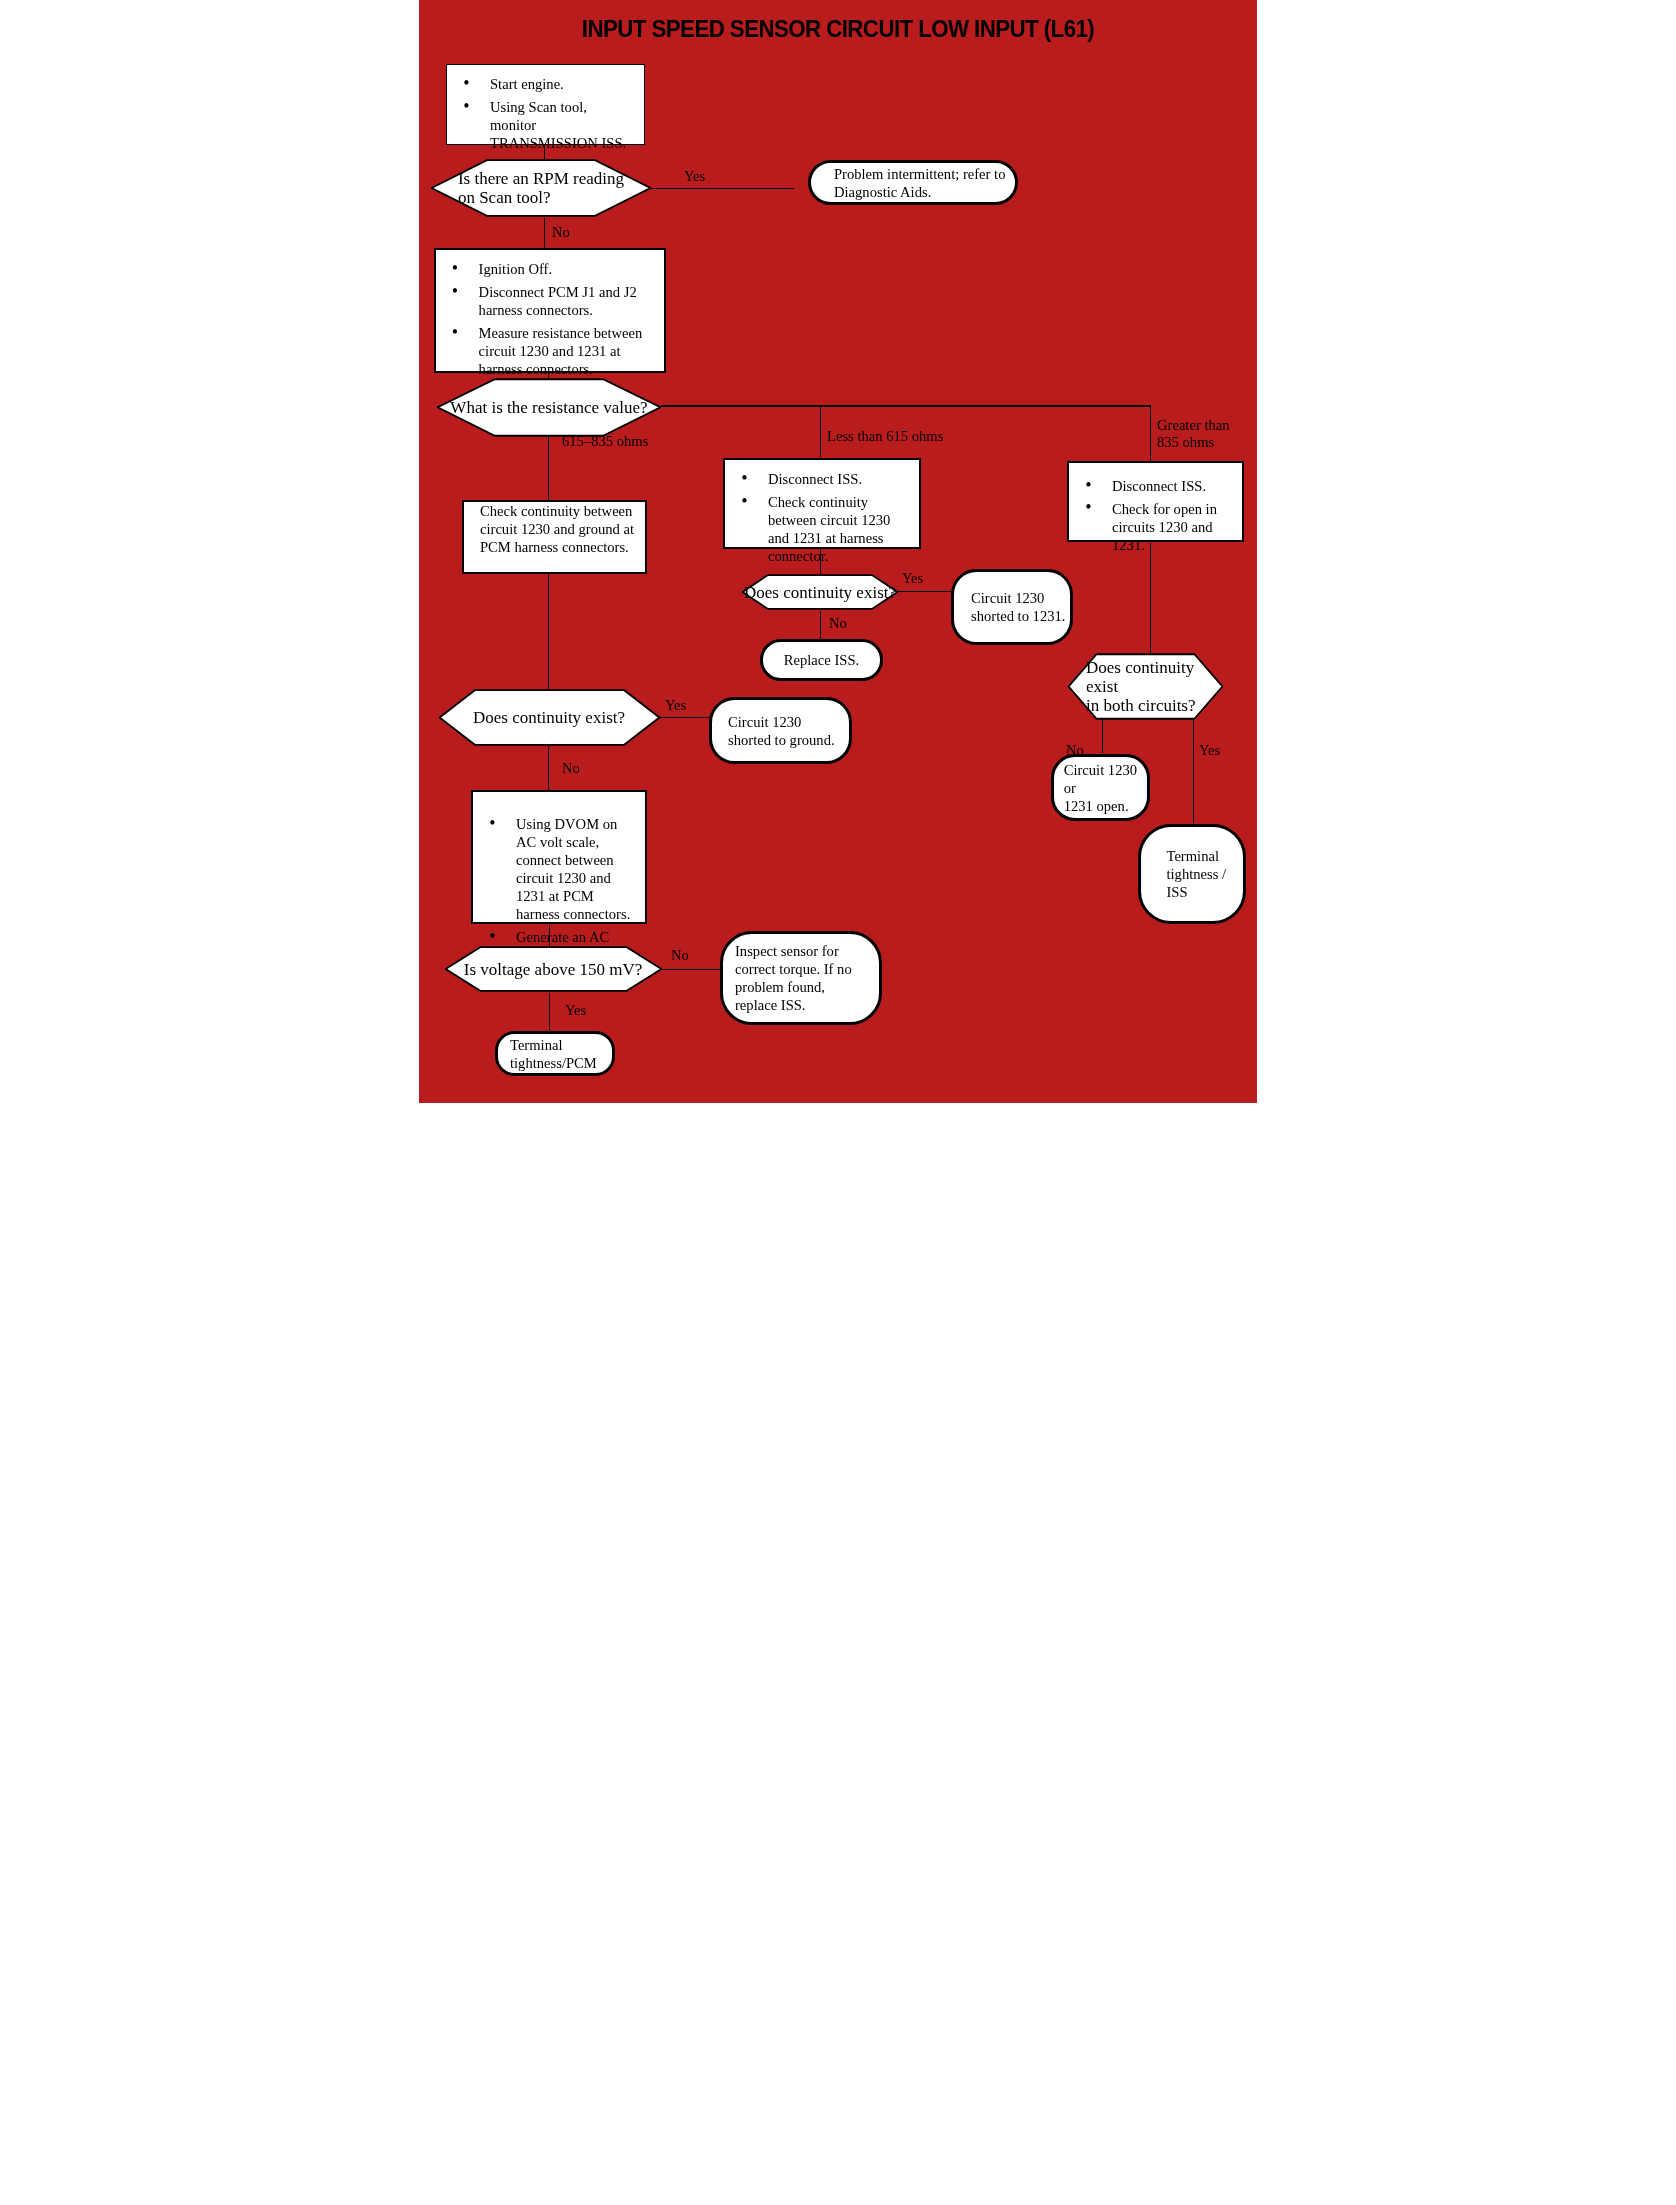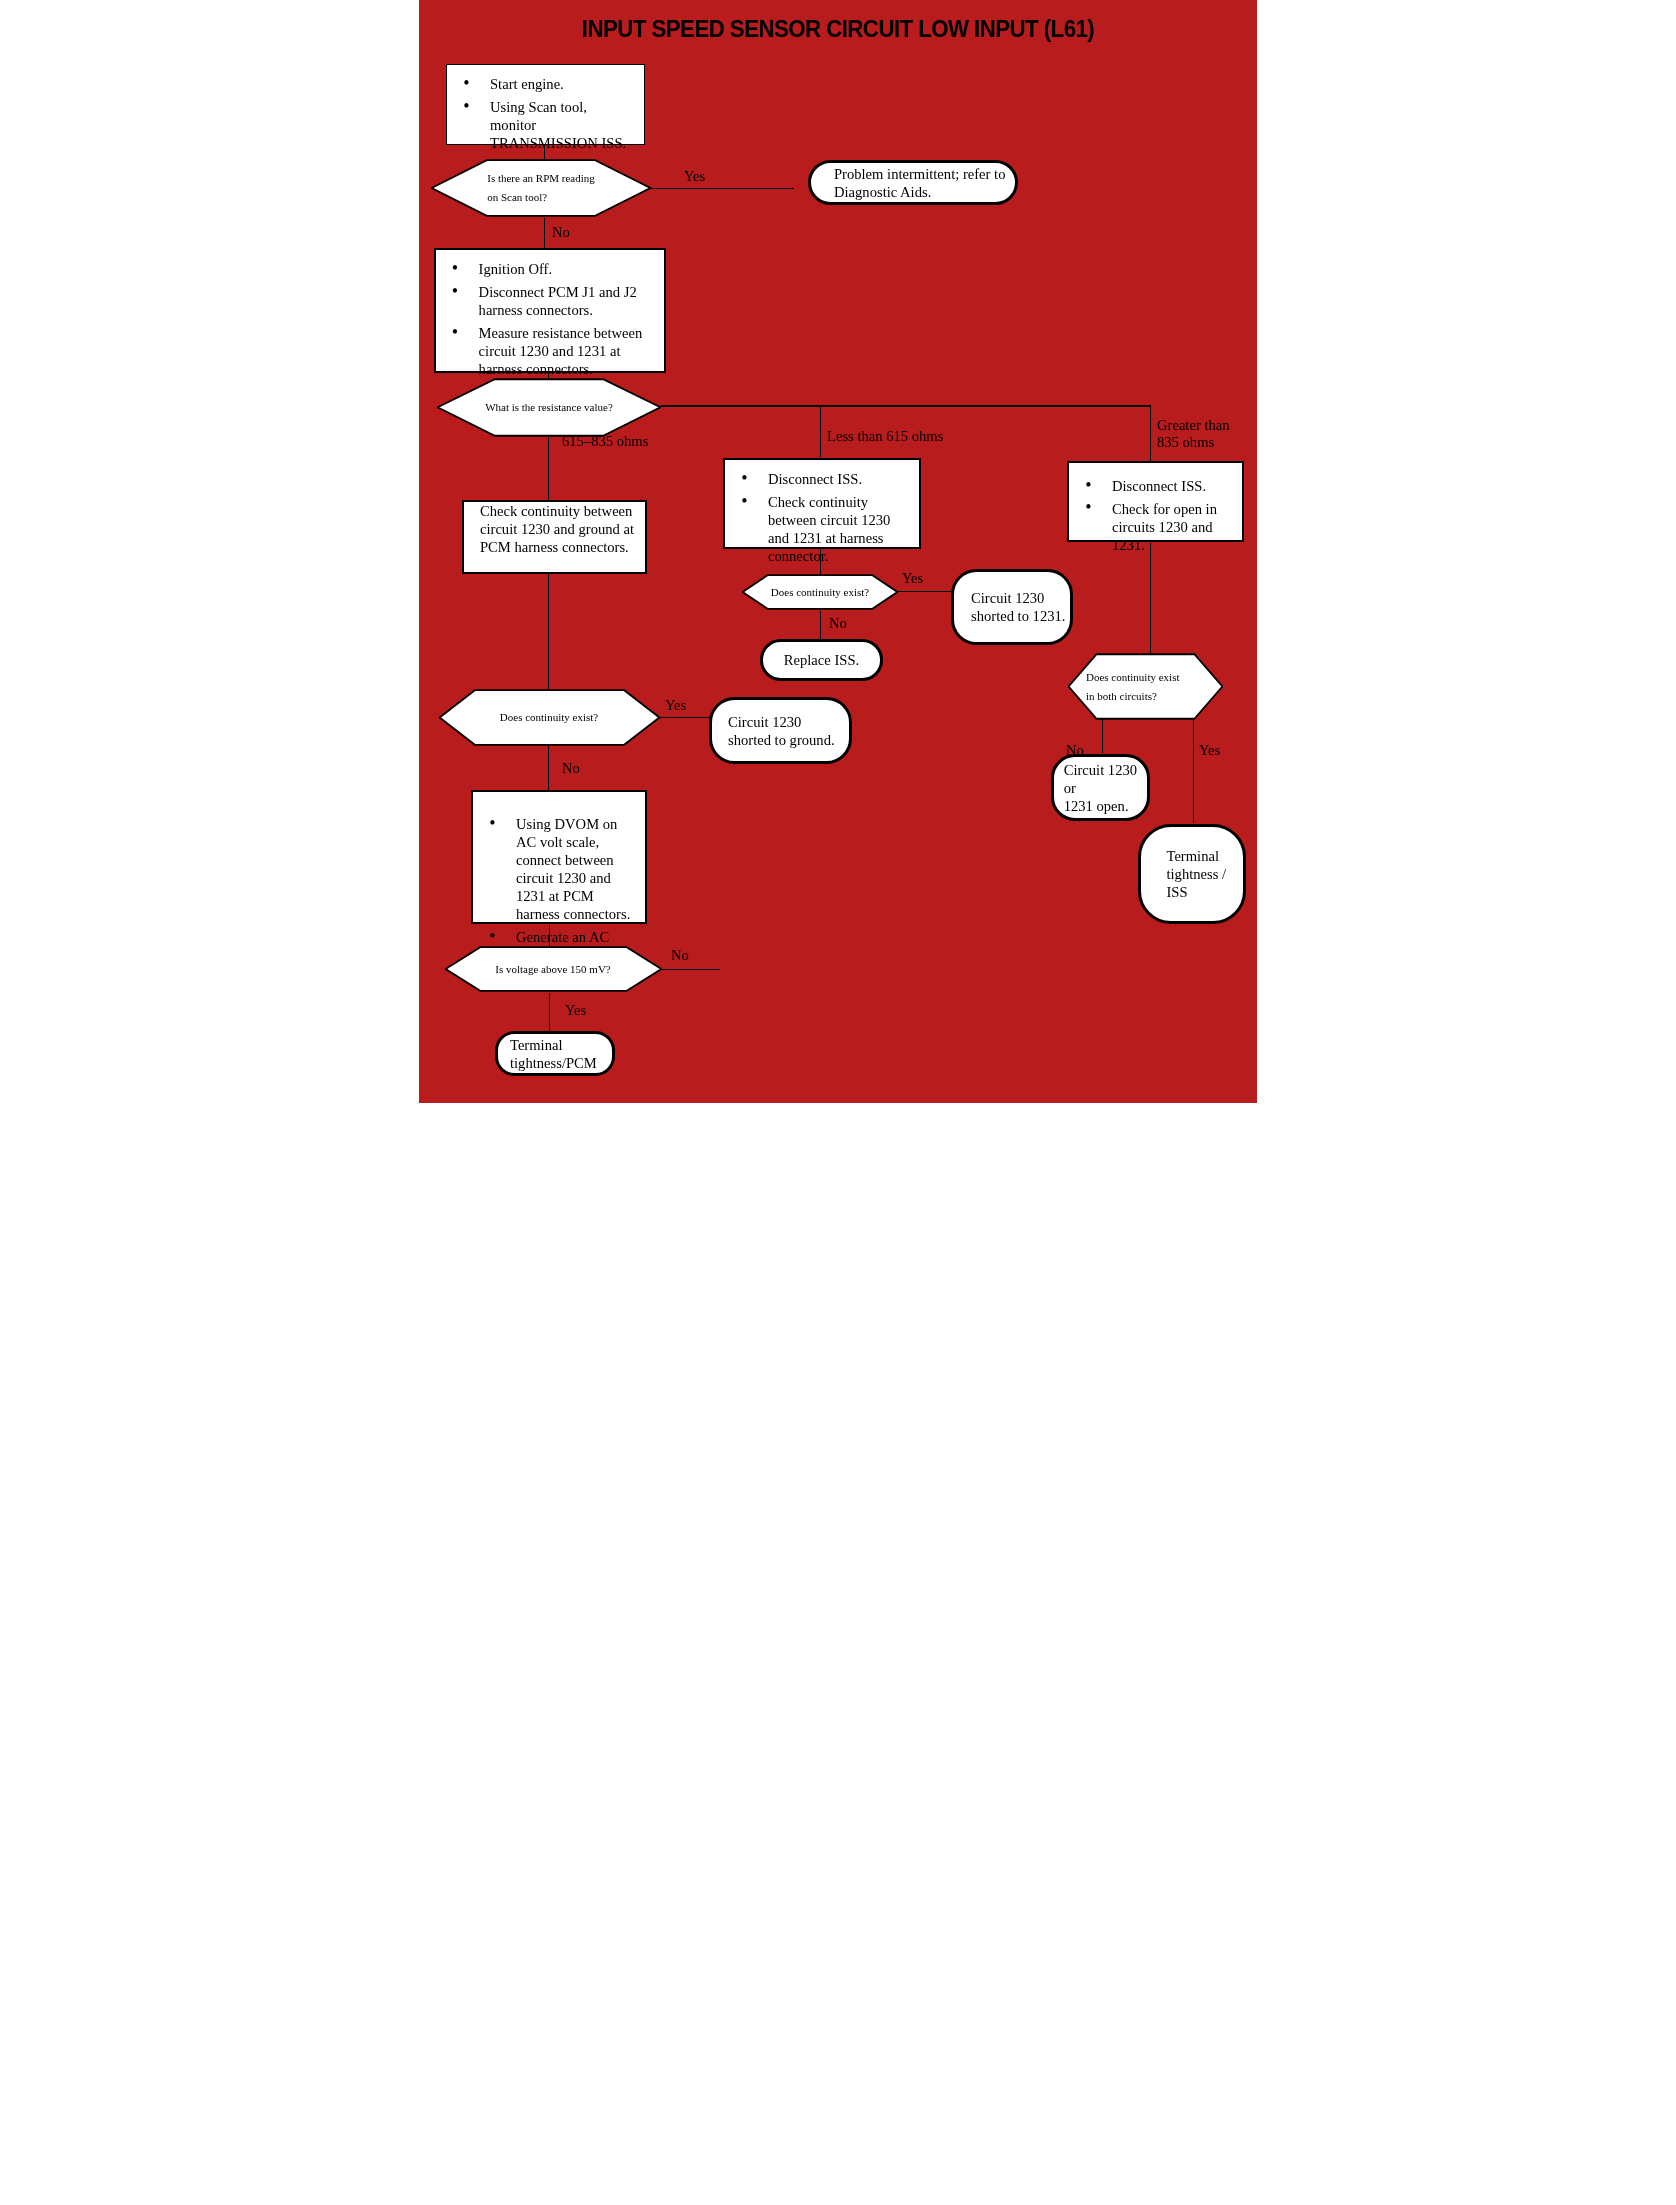--- a/index.html
+++ b/index.html
@@ -17,21 +17,21 @@
   .bullets{list-style:none;margin:4px;padding:6px 3.6px 0 11px;}
   .bullets li{position:relative;padding-left:28px;margin-bottom:4.9px;
               font-size:14.6px;line-height:18px;}
   .bullets li::before{content:"\2022";position:absolute;left:1.2px;top:-1.2px;font-size:18px;}
   .plainbox{display:flex;padding-left:16px;}
   .hexwrap{position:absolute;}
   .hexsvg{position:absolute;left:0;top:0;width:100%;height:100%;}
   .hexsvg polygon{fill:#ffffff;stroke:#000000;stroke-width:3px;}
   .hextext{position:absolute;left:0;top:0;width:100%;height:100%;
            display:flex;align-items:center;justify-content:center;text-align:left;
-           font-size:11px;line-height:19px;white-space:pre-line;}
+           font-size:17px;line-height:19px;white-space:pre-line;}
   .line{position:absolute;background:#000;}
   .elabel{position:absolute;font-size:14.6px;line-height:17px;white-space:pre-line;}
 </style>
 </head>
 <body>
 
 <div class="page">
 
   <div class="title">INPUT SPEED SENSOR CIRCUIT LOW INPUT (L61)</div>
 
@@ -156,20 +156,26 @@
     </ul>
   </div>
 
   <div class="hexwrap" style="left:25.5px;top:946px;width:217px;height:46px">
     <svg class="hexsvg" viewBox="0 0 357 76" preserveAspectRatio="none">
       <polygon points="1,38 58,2 299,2 356,38 299,74 58,74"></polygon>
     </svg>
     <div class="hextext">Is voltage above 150 mV?</div>
   </div>
 
+  <div class="node stadium" style="left:301px;top:931px;width:162px;height:94px;border-radius:32px;padding-left:12px">
+    <div class="btxt">Inspect sensor for
+correct torque. If no
+problem found,
+replace ISS.</div>
+  </div>
 
   <div class="node stadium thin" style="left:76px;top:1031px;width:120px;height:45px;border-radius:19.5px;padding-left:12px">
     <div class="btxt">Terminal
 tightness/PCM</div>
   </div>
 
   <div class="line" style="left:125px;top:146px;width:1.2px;height:13.4px"></div>
   <div class="line" style="left:232px;top:188px;width:143px;height:1.2px"></div>
   <div class="line" style="left:125px;top:218px;width:1.2px;height:30px"></div>
   <div class="line" style="left:129px;top:373px;width:1.2px;height:4.9px"></div>

